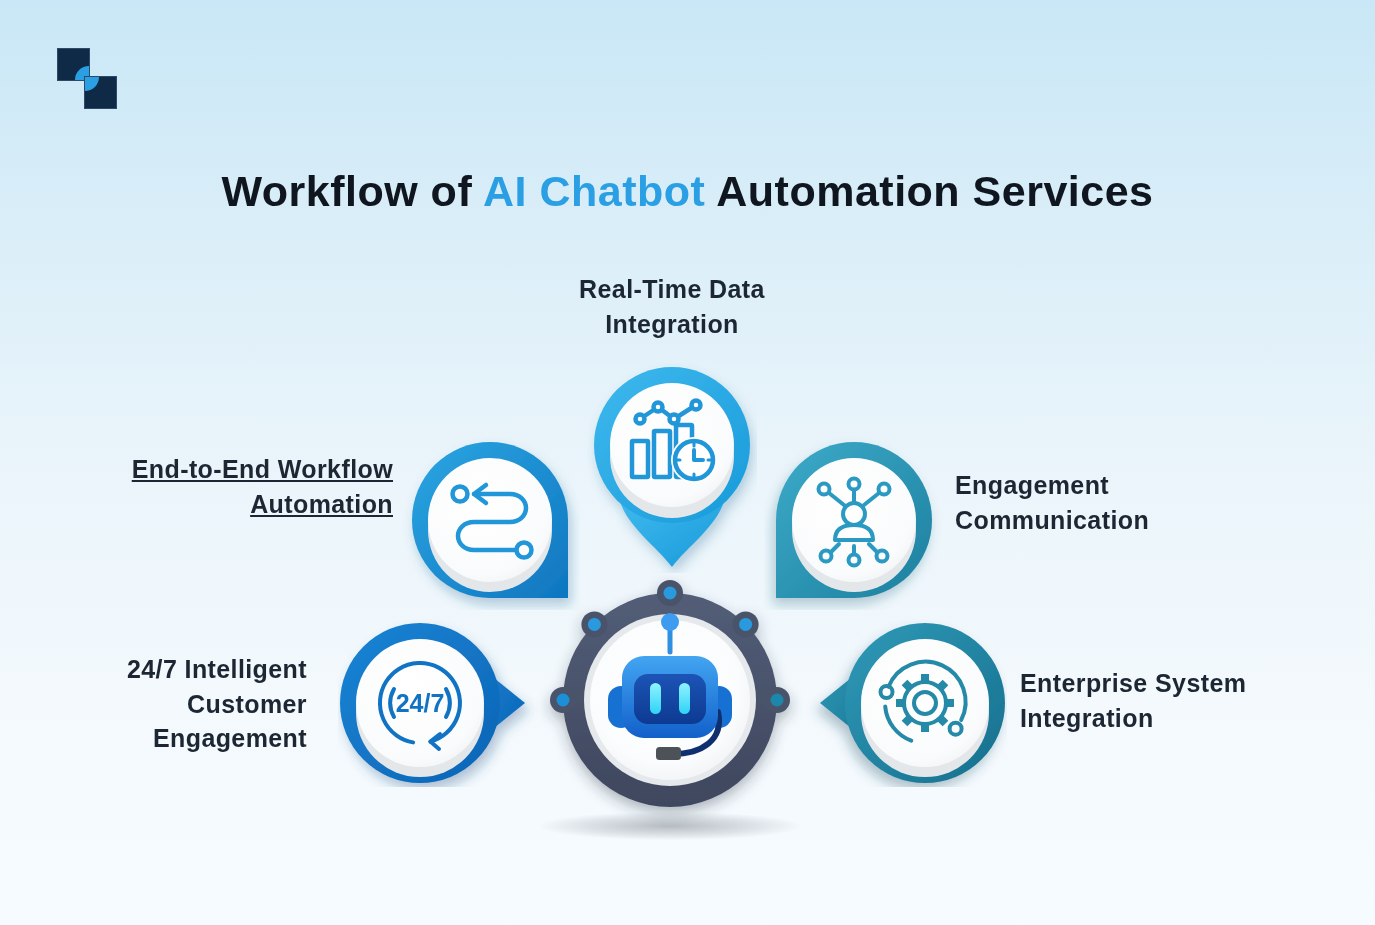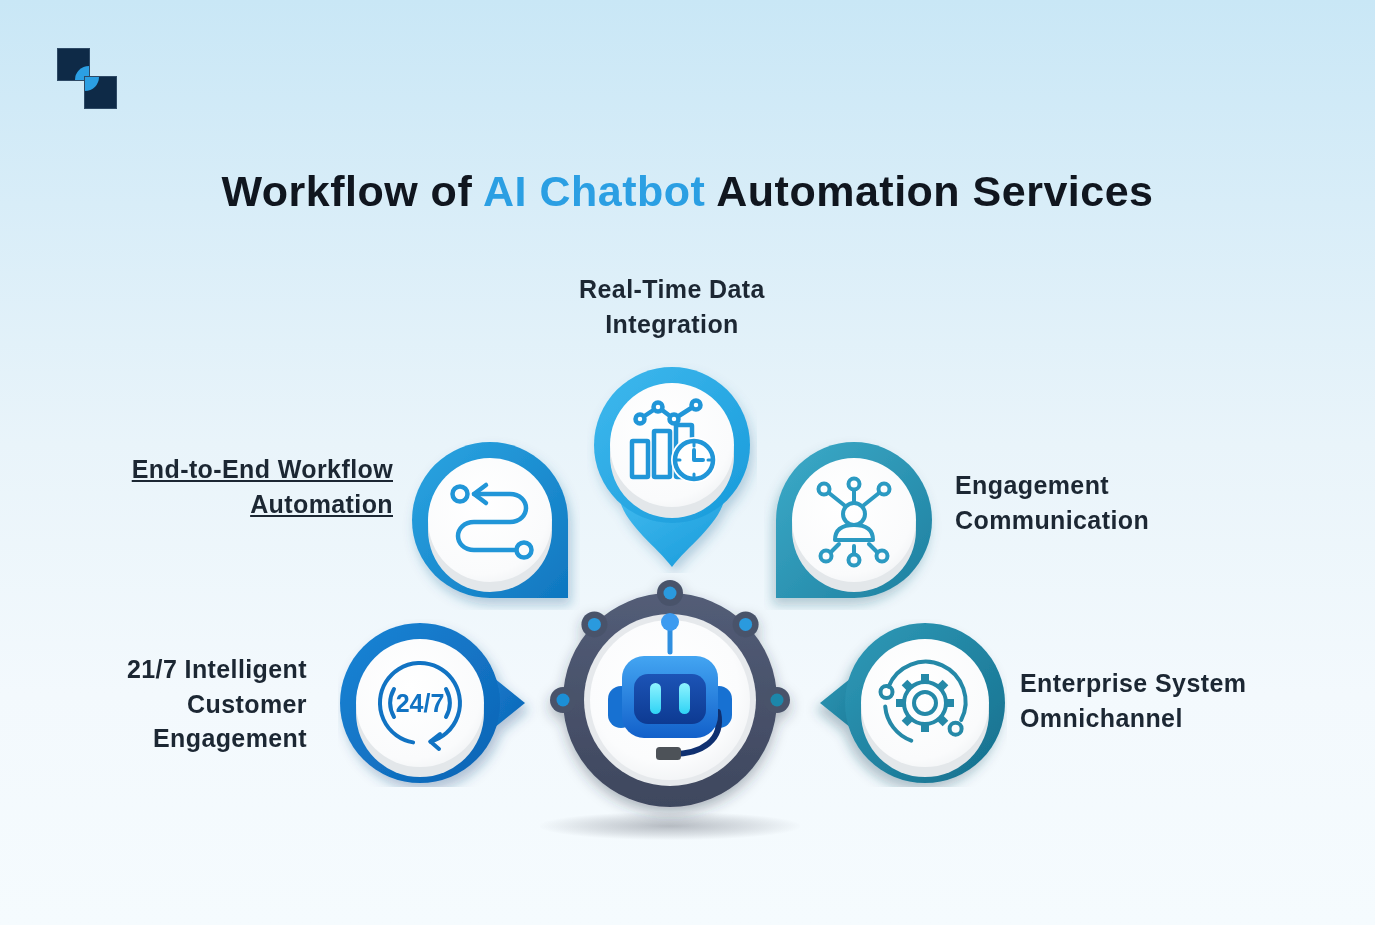--- a/index.html
+++ b/index.html
@@ -52,25 +52,25 @@
   </div>
 
   <h1 class="title"><span>Workflow of </span><span class="hl">AI Chatbot</span><span> Automation Services</span></h1>
 
   <div class="label top">Real-Time Data
 Integration</div>
   <div class="label workflow">End-to-End Workflow
 Automation</div>
   <div class="label omni">Engagement
 Communication</div>
-  <div class="label engage">21/7 Intelligent
+  <div class="label engage">24/7 Intelligent
 Customer
 Engagement</div>
   <div class="label integrate">Enterprise System
-Omnichannel</div>
+Integration</div>
 
   <svg class="node" style="left:587px;top:363px" width="170" height="210" viewBox="0 0 170 210">
     <defs>
       <linearGradient id="gPin" x1="0" y1="0" x2="1" y2="1">
         <stop offset="0" stop-color="#3fb9ee"></stop>
           <stop offset="1" stop-color="#189ada"></stop>
       </linearGradient>
       <radialGradient id="gWhite1" cx="0.42" cy="0.38" r="0.8">
         <stop offset="0" stop-color="#ffffff"></stop>
           <stop offset="0.7" stop-color="#fafbfc"></stop>

